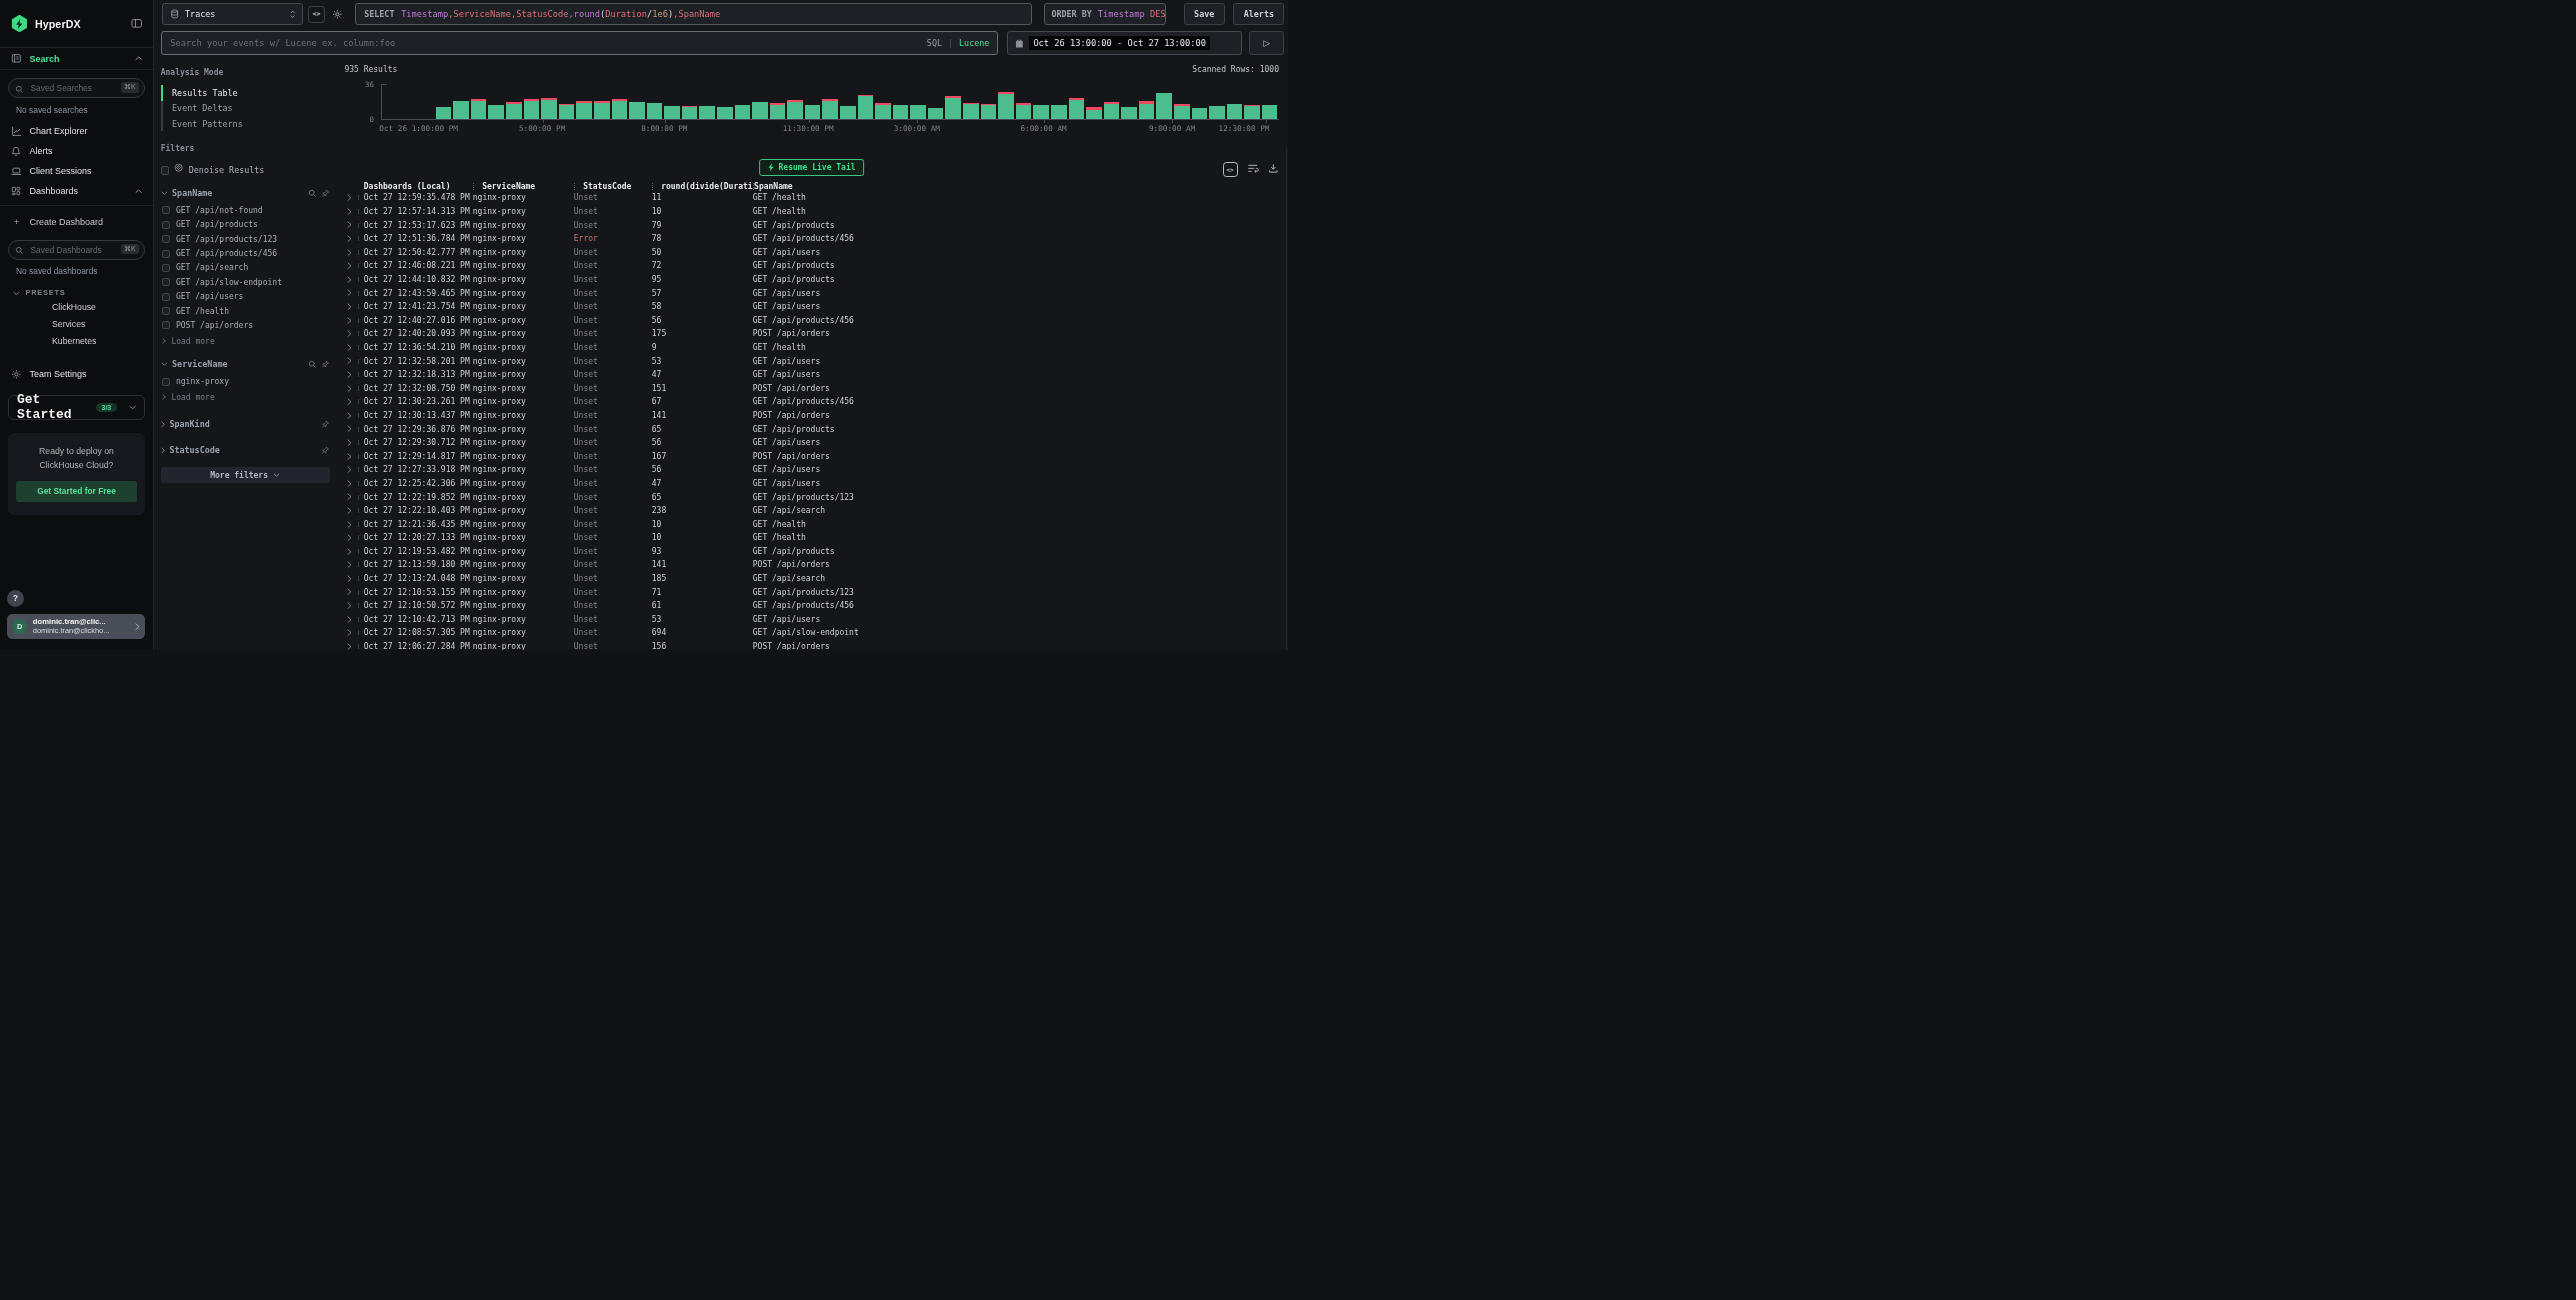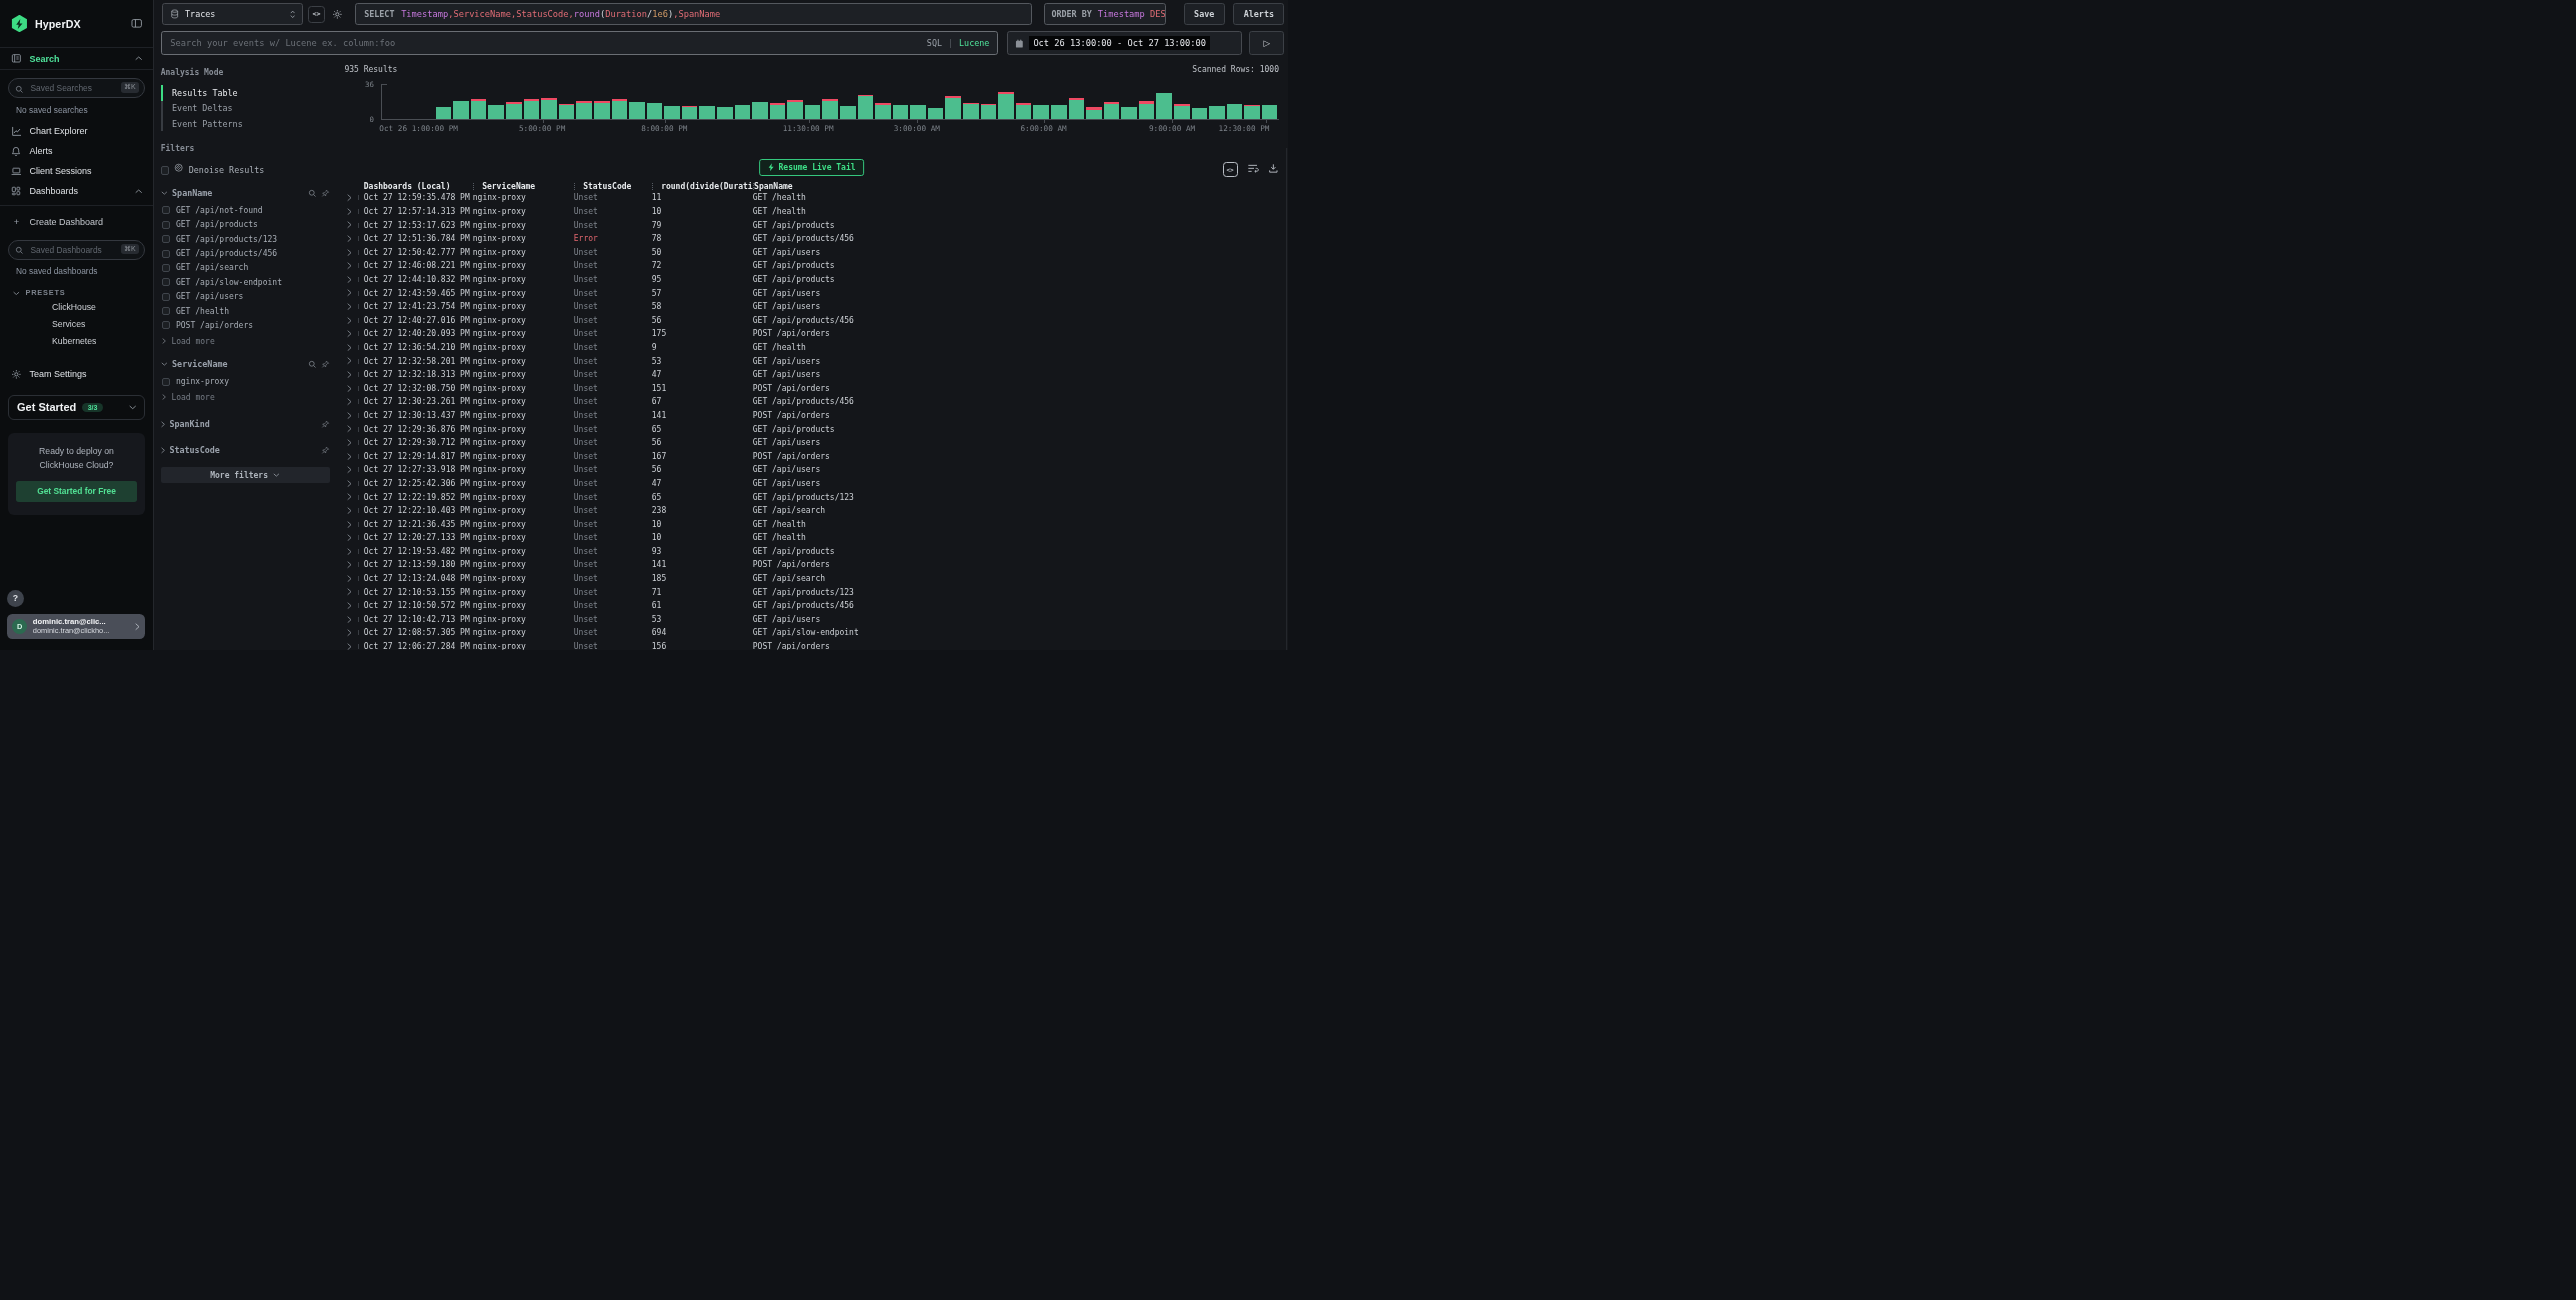--- a/index.html
+++ b/index.html
@@ -33,21 +33,21 @@
   .empty-note { color:#8e96a3; font-size:8.4px; padding:6.7px 0 4px 16px; }
   .nav-list { margin-top:2.7px; }
   .divider { border-bottom:0.7px solid #1e2126; margin-top:4px; }
   .create-dash { margin-top:5.4px; color:#c3c7cd; }
   .presets-row { display:flex; align-items:center; gap:5.4px; padding:8px 0 1.3px 13.4px; color:#7c828c;
     font-size:7.4px; letter-spacing:0.8px; font-weight:bold; }
   .preset-item { padding:3.4px 0 3.4px 16px; font-size:8.7px; color:#d0d3d8;margin-left:36px; }
   .team-settings { margin-top:14.8px; }
   .getstarted { margin:10.7px 8px 0 8px; border:0.7px solid #2b2f35; border-radius:6px; height:25.5px;
     display:flex; align-items:center; padding:0 8px; gap:6px; }
-  .getstarted .gs-label { font-weight:bold; font-size:11px; color:#f0f2f4; }
+  .getstarted .gs-label { font-weight:bold; font-size:13px; color:#f0f2f4;font-family:Liberation Mono, monospace; }
   .gs-badge { background:#173529; color:#4fe39b; font-size:7px; font-weight:bold; border-radius:6px; padding:1.3px 5.4px; }
   .getstarted .sp { flex:1; }
   .promo { margin:13.4px 8px 0 8px; background:#16181d; border-radius:6px; padding:12px 8px; text-align:center; }
   .promo .p-line { color:#aeb4bd; font-size:8.7px; line-height:1.5; }
   .promo .p-btn { margin:9.4px auto 1.3px auto; background:#1e4031; color:#52e094; font-weight:bold;
     font-size:8.4px; border:none; border-radius:2.7px; padding:5.4px 9.4px; display:block; width:100%; }
   .side-spacer { flex:1; }
   .help-btn { width:17.5px; height:17.5px; border-radius:50%; background:#3e434c; color:#dfe2e6; font-size:8.7px;
     display:flex; align-items:center; justify-content:center; margin:0 0 6.7px 6.7px; font-weight:bold; }
   .user-chip { margin:0 8px 10.7px 6.7px; background:#4a4e58; border-radius:5.4px; height:25.5px;

